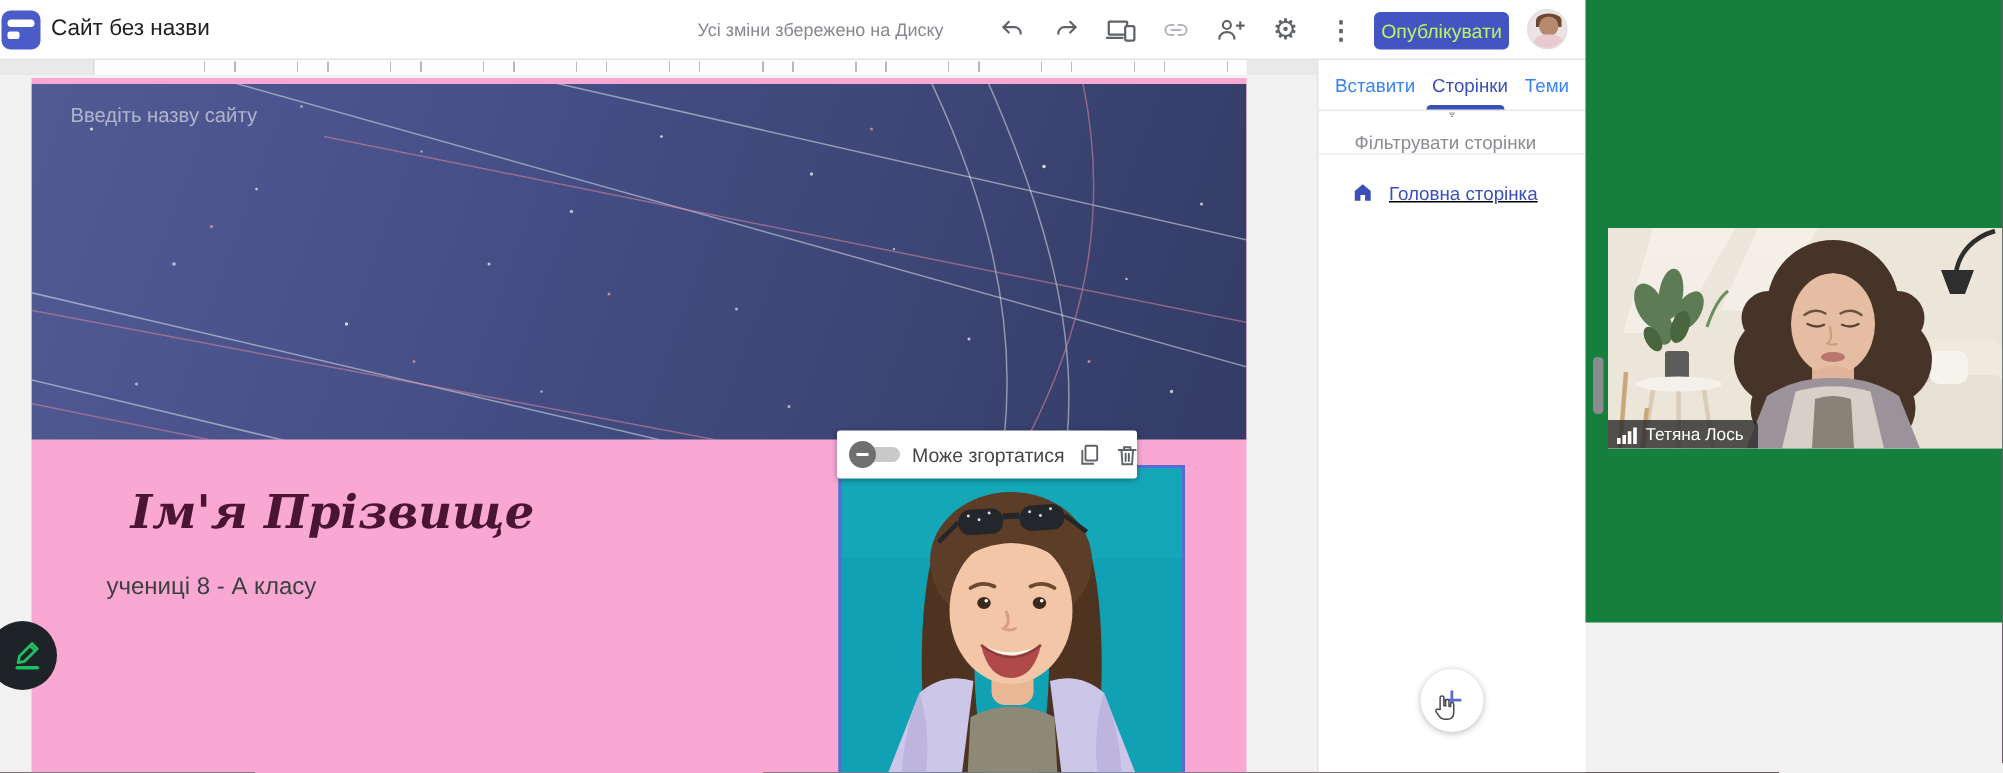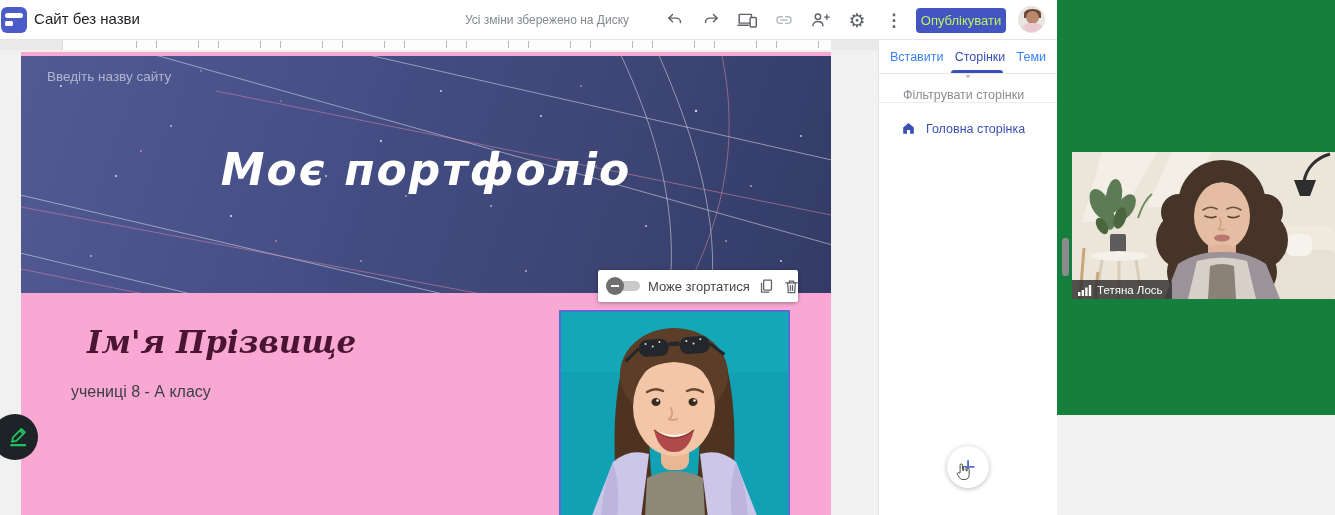--- a/index.html
+++ b/index.html
@@ -99,21 +99,21 @@
 
   
   .panel { position:absolute; left:878px; top:40px; width:179px; height:475px; background:#fff; border-left:1px solid #e3e3e3; z-index:25; }
   .tabs { position:relative; display:flex; justify-content:space-between; align-items:center; height:34px; padding:0 9px; border-bottom:1px solid #e8e8e8; }
   .tab { font-size:12.5px; color:#3b82f6; cursor:pointer; padding:0 2px; }
   .tab.active { color:#3b4fb8; }
   .tab-underline { position:absolute; left:72px; bottom:0; width:52px; height:3px; background:#3b4fb8; border-radius:3px 3px 0 0; }
   .filter-row { display:flex; align-items:center; gap:9px; height:29px; padding:0 12px; border-bottom:1px solid #ececec;flex-direction:column; }
   .filter-input { border:none; outline:none; font-size:12.5px; color:#3c4043; width:130px; font-family:"Liberation Sans",sans-serif; }
   .filter-input::placeholder { color:#8a8e92; }
-  .page-item { display:flex; align-items:center; gap:10px; margin-top:12px; padding:6px 0 6px 22px; cursor:pointer; }
+  .page-item { display:flex; align-items:center; gap:10px; margin-top:12px; padding:6px 0 6px 22px; cursor:pointer;text-decoration:underline; }
   .page-item-label { font-size:12.5px; color:#3b4fb8; }
   .fab {
     position:absolute; left:68px; top:406px; width:42px; height:42px; border-radius:50%;
     background:#fff; box-shadow:0 1px 5px rgba(0,0,0,.28); cursor:pointer;
     display:flex; align-items:center; justify-content:center;
   }
   .fab .plus { font-size:26px; color:#5b6bd5; font-weight:normal; line-height:1; margin-top:-3px; }
   .hand-cursor { position:absolute; left:74px; top:421px; width:20px; height:22px; z-index:40; pointer-events:none; }
 
   
@@ -244,21 +244,20 @@
           </g>
           <g fill="#e79ab5">
             <circle cx="120" cy="95" r="1" opacity=".8"></circle>
               <circle cx="385" cy="140" r="1" opacity=".8"></circle>
             <circle cx="560" cy="30" r="1" opacity=".7"></circle>
               <circle cx="705" cy="185" r="1" opacity=".8"></circle>
             <circle cx="255" cy="185" r="1" opacity=".7"></circle>
           </g>
         </svg>
         <div class="site-title-placeholder">Введіть назву сайту</div>
-        <div class="hero-title">Моє портфоліо</div>
       </div>
 
       <div class="name-heading">Ім'я Прізвище</div>
       <div class="subtitle">учениці 8 - А класу</div>
 
       <div class="photo">
         <svg width="227" height="206" viewBox="0 0 227 206">
           <rect width="227" height="206" fill="#10a2b4"></rect>
           <rect width="227" height="60" fill="#17abbc" opacity=".5"></rect>
 
@@ -299,21 +298,21 @@
           <ellipse cx="132" cy="90" rx="4.5" ry="4" fill="#3a2a1e"></ellipse>
           <circle cx="96.5" cy="88.5" r="1.2" fill="#fff"></circle>
             <circle cx="133.5" cy="88.5" r="1.2" fill="#fff"></circle>
           <path d="M110 96 q3 8 -2 11 q4 2 8 0" stroke="#d8a081" stroke-width="2" fill="none" stroke-linecap="round"></path>
           <path d="M93 118 Q113 134 133 118 Q128 140 113 140 Q98 140 93 118 Z" fill="#b04a4a"></path>
           <path d="M96 119 Q113 130 130 119 Q113 127 96 119 Z" fill="#fff"></path>
           <path d="M93 118 Q113 134 133 118" stroke="#8d3a3a" stroke-width="1.5" fill="none"></path>
         </svg>
       </div>
 
-      <div class="float-toolbar" style="left:537px; top:218px;margin-left:40px;">
+      <div class="float-toolbar" style="left:537px; top:235px;">
         <div class="toggle">
           <div class="track"></div>
             <div class="knob"></div>
         </div>
         <div class="float-label">Може згортатися</div>
         <div class="tb-icon">
           <svg width="17" height="17" viewBox="0 0 24 24" fill="none" stroke="#5f6368" stroke-width="1.8">
             <rect x="8" y="3" width="11" height="14" rx="1"></rect>
             <path d="M5 7 v13 h11"></path>
           </svg>

